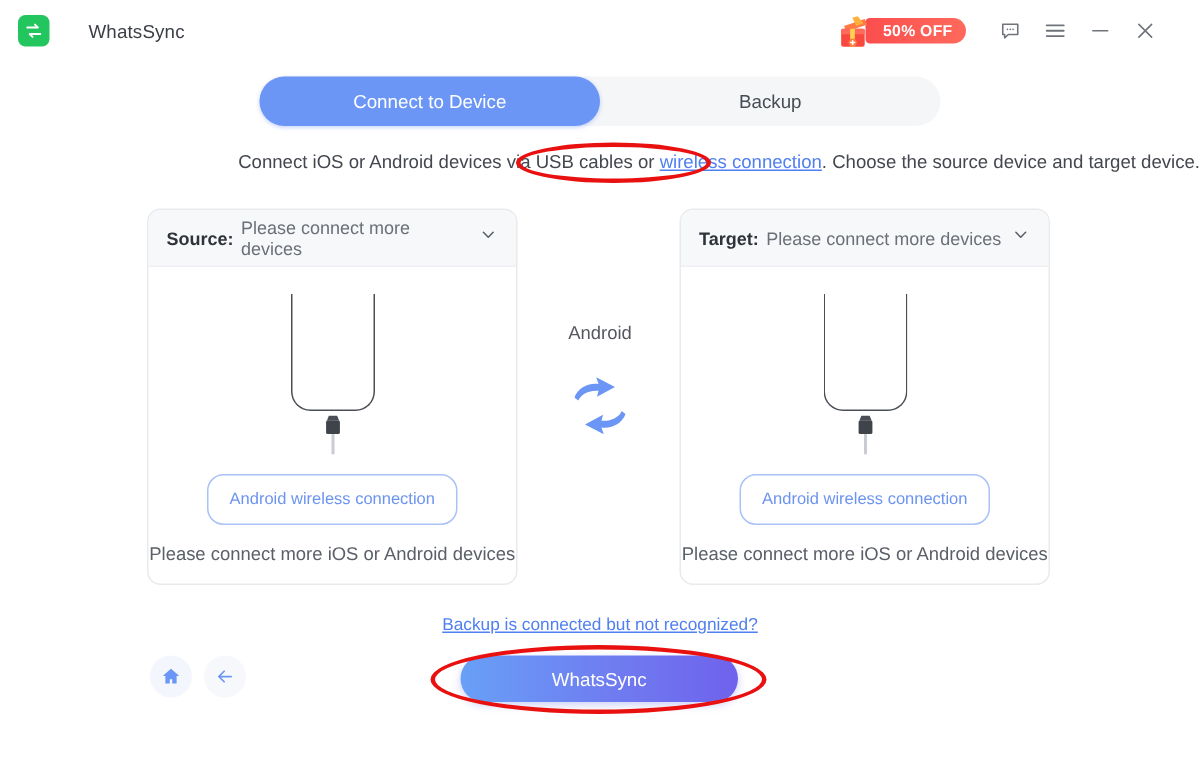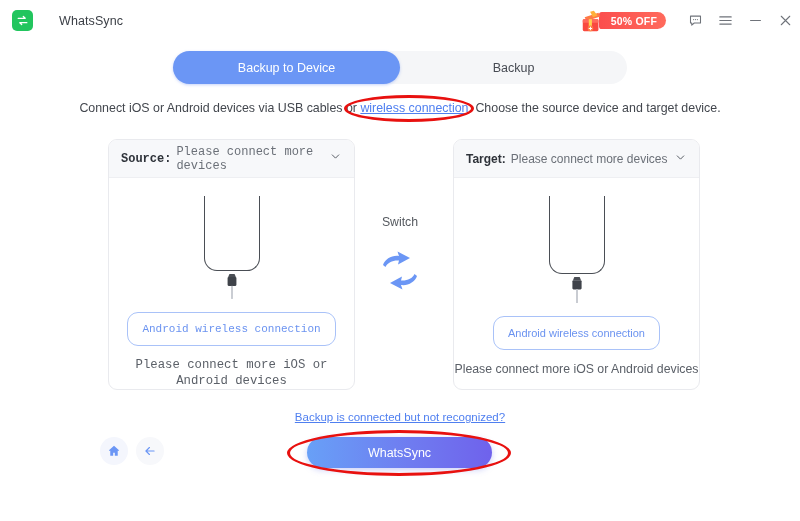--- a/index.html
+++ b/index.html
@@ -26,21 +26,21 @@
   .brand-logo {
     width: 21px; height: 21px; border-radius: 5px;
     background: #22c55e;
     display: flex; align-items: center; justify-content: center;
   }
   .brand-name {
     font-size: 12.5px; color: #3b3f46; letter-spacing: .1px;
   }
   .titlebar-right {
     margin-left: auto; display: flex; align-items: center; gap: 0;
-    padding-right: 0;
+    padding-right: 22px;
   }
   .promo {
     display: flex; align-items: center; position: relative;
     margin-right: 14px; height: 26px;
   }
   .gift { width: 26px; height: 24px; position: relative; z-index: 2; margin-right: -6px; }
   .ribbon {
     height: 17px; padding: 0 9px 0 12px;
     background: linear-gradient(90deg,#fb4e4e,#ff6a5c);
     border-radius: 3px 9px 9px 3px;
@@ -70,35 +70,35 @@
   }
   .tab.active {
     background: #6b96f5;
     color: #ffffff;
     box-shadow: 0 1px 3px rgba(90,130,240,.35);
   }
 
   
   .subtitle {
     position: absolute; left: 0; top: 101px; width: 800px;
-    text-align: center;
+    text-align: right;
     font-size: 12.4px; color: #43474e;
   }
   .link { color: #4f7ff0; text-decoration: underline; cursor: pointer; }
 
   
   .card {
     position: absolute; top: 139px;
     width: 247px; height: 251px;
     background: #ffffff;
     border: 1px solid #e9eaee;
     border-radius: 9px;
     overflow: hidden;
   }
-  .card.source { left: 108px; font-family: Liberation Mono, monospace; }
+  .card.source { left: 98px; }
   .card.target { left: 453px; }
   .card-head {
     height: 38px; background: #f7f8fa;
     border-bottom: 1px solid #eeeff2;
     display: flex; align-items: center;
     padding: 0 12px; gap: 5px;
   }
   .card-head .lbl { font-size: 12px; color: #2f333a; font-weight: bold; }
   .card-head .val { font-size: 12px; color: #6b7078; }
   .chev { margin-left: auto; }
@@ -226,21 +226,21 @@
 
       <div class="ticon">
         <svg width="17" height="17" viewBox="0 0 24 24" stroke="#6f737a" stroke-width="1.5" stroke-linecap="round">
           <path d="M6 6l12 12M18 6L6 18"></path>
         </svg>
       </div>
     </div>
   </div>
 
   <div class="tabbar">
-    <div class="tab active">Backup to Device</div>
+    <div class="tab active">Connect to Device</div>
     <div class="tab">Backup</div>
   </div>
 
   <div class="subtitle">
     <span>Connect iOS or Android devices via USB cables or </span><span class="link">wireless connection</span><span>. Choose the source device and target device.</span>
   </div>
 
   <div class="card source">
     <div class="card-head">
       <span class="lbl">Source:</span>
@@ -257,21 +257,21 @@
         <path d="M4.3 0h5.4l1.3 3.2H3z" fill="#4a4e55"></path>
         <rect x="2.4" y="3.2" width="9.2" height="9.2" rx="1.1" fill="#3f434a"></rect>
         <rect x="6" y="12.4" width="2" height="13.6" fill="#c9ccd2"></rect>
       </svg>
       <div class="wl-btn">Android wireless connection</div>
       <div class="card-note">Please connect more iOS or Android devices</div>
     </div>
   </div>
 
   <div class="switch">
-    <div class="switch-label">Switch</div>
+    <div class="switch-label">Android</div>
     <div class="switch-icon">
       <svg width="42" height="40" viewBox="0 0 42 40">
         <path d="M4 14c2-6 9-10 16-9l-1.5-4.5L31 7 19 13.5l1-4C14 9 8.5 11.5 6.5 16z" fill="#6b96f5"></path>
         <path d="M38 25c-2 6-9 10-16 9l1.5 4.5L11 32l12-6.5-1 4c6 .5 11.5-2 13.5-6.5z" fill="#6b96f5"></path>
       </svg>
     </div>
   </div>
 
   <div class="card target">
     <div class="card-head">

